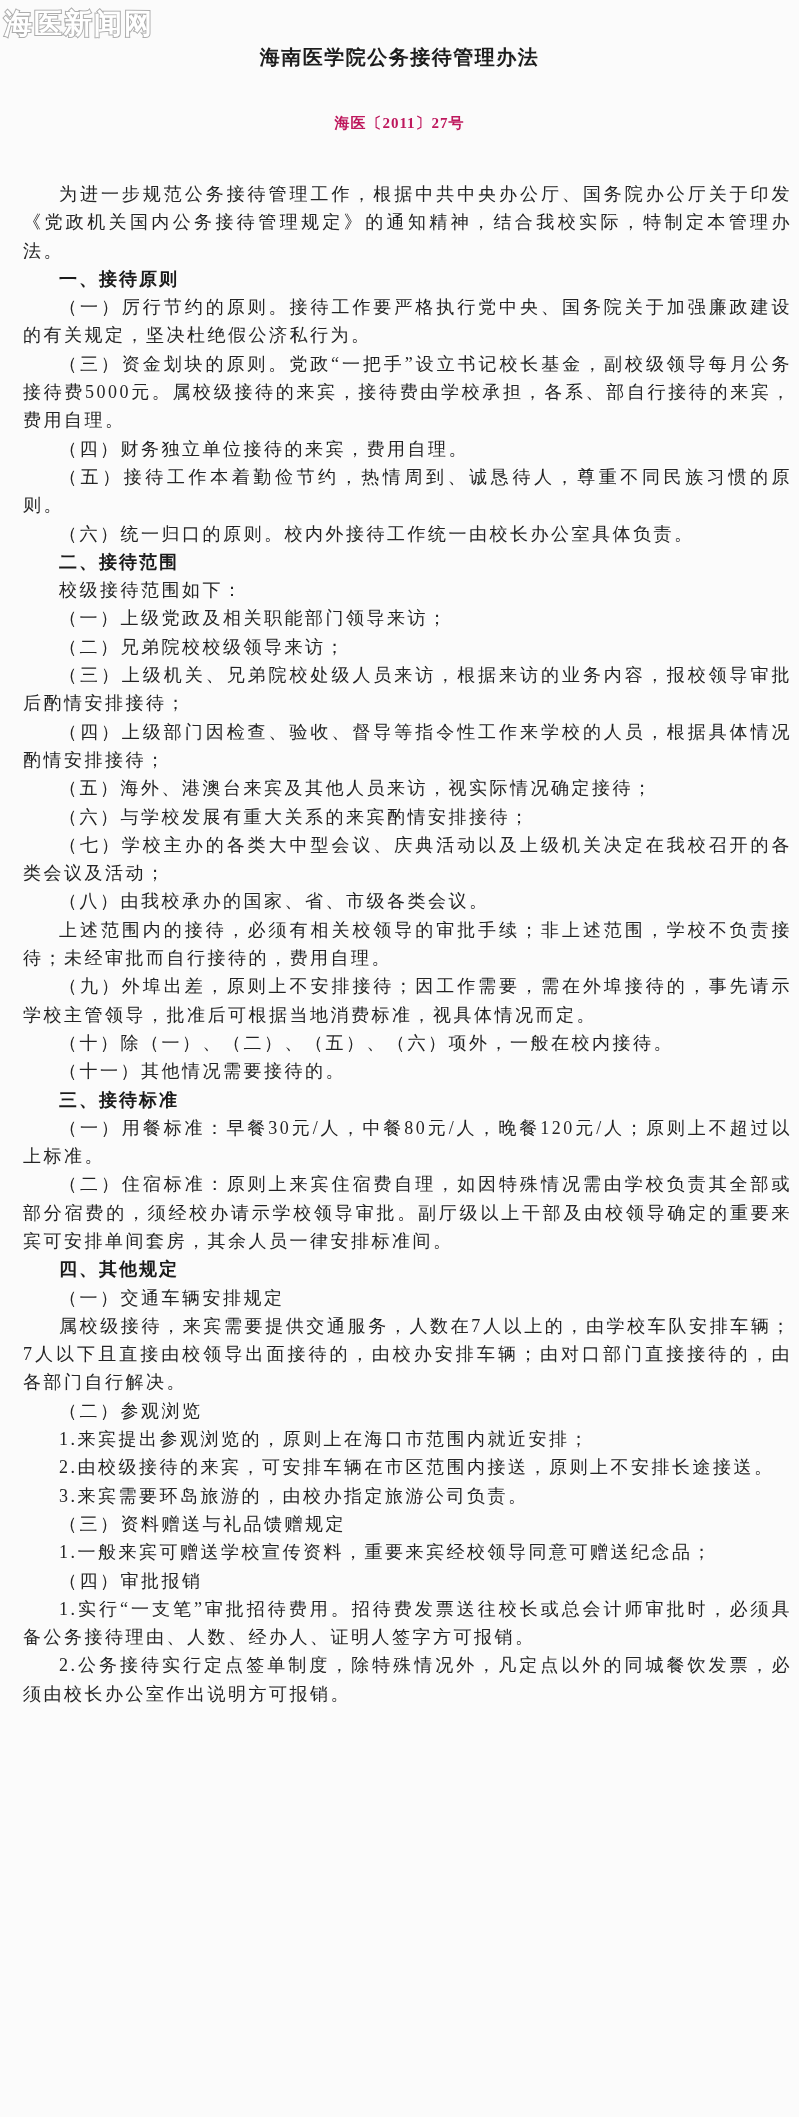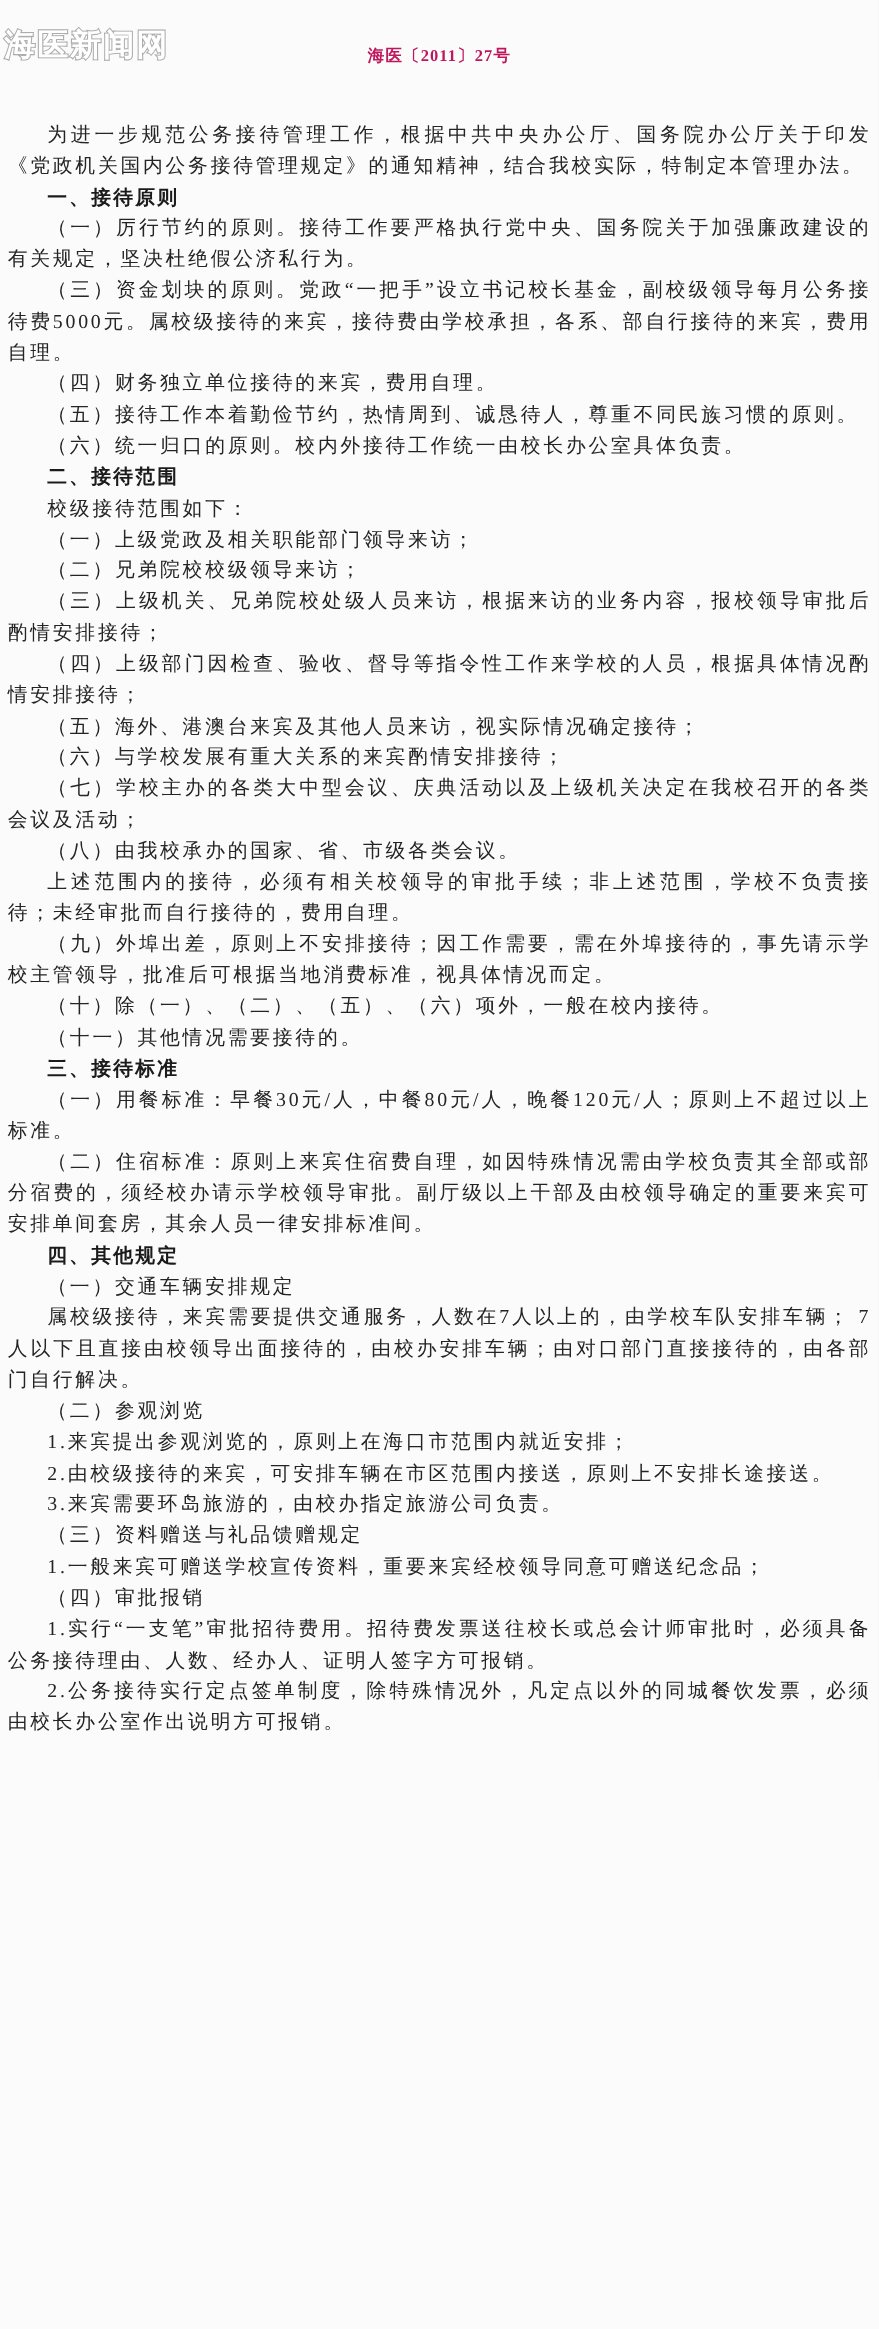--- a/index.html
+++ b/index.html
@@ -8,21 +8,21 @@
     width: 799px;
     height: 2117px;
     margin: 0;
     background: #fbfbfb;
     overflow: hidden;
     font-family: "Liberation Serif", "DejaVu Serif", serif;
     color: #222222;
   }
   .watermark {
     position: absolute;
-    top: 22px;
+    top: 5px;
     left: 4px;
     font-family: "Liberation Sans", "DejaVu Sans", sans-serif;
     font-weight: bold;
     font-size: 28px;
     letter-spacing: 2px;
     color: #ffffff;
     -webkit-text-stroke: 2px #aaaaaa;
     paint-order: stroke fill;
     text-shadow: 0 0 1px #c9c9c9;
     user-select: none;
@@ -41,20 +41,21 @@
     text-align: center;
     font-size: 15px;
     font-weight: bold;
     letter-spacing: 1px;
     line-height: 22px;
     color: #be185d;
   }
   .doc-body {
     margin-top: 46px;
     padding: 0 7px;
+    margin-left: 16px;
   }
   .para {
     margin: 0;
     font-size: 18px;
     line-height: 28.3px;
     letter-spacing: 2.5px;
     text-align: justify;
     text-indent: 2em;
     color: #242424;
   }
@@ -68,20 +69,21 @@
     letter-spacing: 1.5px;
     color: #1b1b1b;
   }
 </style>
 </head>
 <body>
 
 <div class="page">
   <div class="watermark">海医新闻网</div>
 
+  <h1 class="doc-title">海南医学院公务接待管理办法</h1>
 
   <div class="doc-number">海医〔2011〕27号</div>
 
   <div class="doc-body">
       <p class="para">为进一步规范公务接待管理工作，根据中共中央办公厅、国务院办公厅关于印发《党政机关国内公务接待管理规定》的通知精神，结合我校实际，特制定本管理办法。</p>
       <p class="para heading">一、接待原则</p>
       <p class="para">（一）厉行节约的原则。接待工作要严格执行党中央、国务院关于加强廉政建设的有关规定，坚决杜绝假公济私行为。</p>
       <p class="para">（三）资金划块的原则。党政“一把手”设立书记校长基金，副校级领导每月公务接待费5000元。属校级接待的来宾，接待费由学校承担，各系、部自行接待的来宾，费用自理。</p>
       <p class="para">（四）财务独立单位接待的来宾，费用自理。</p>
       <p class="para">（五）接待工作本着勤俭节约，热情周到、诚恳待人，尊重不同民族习惯的原则。</p>

